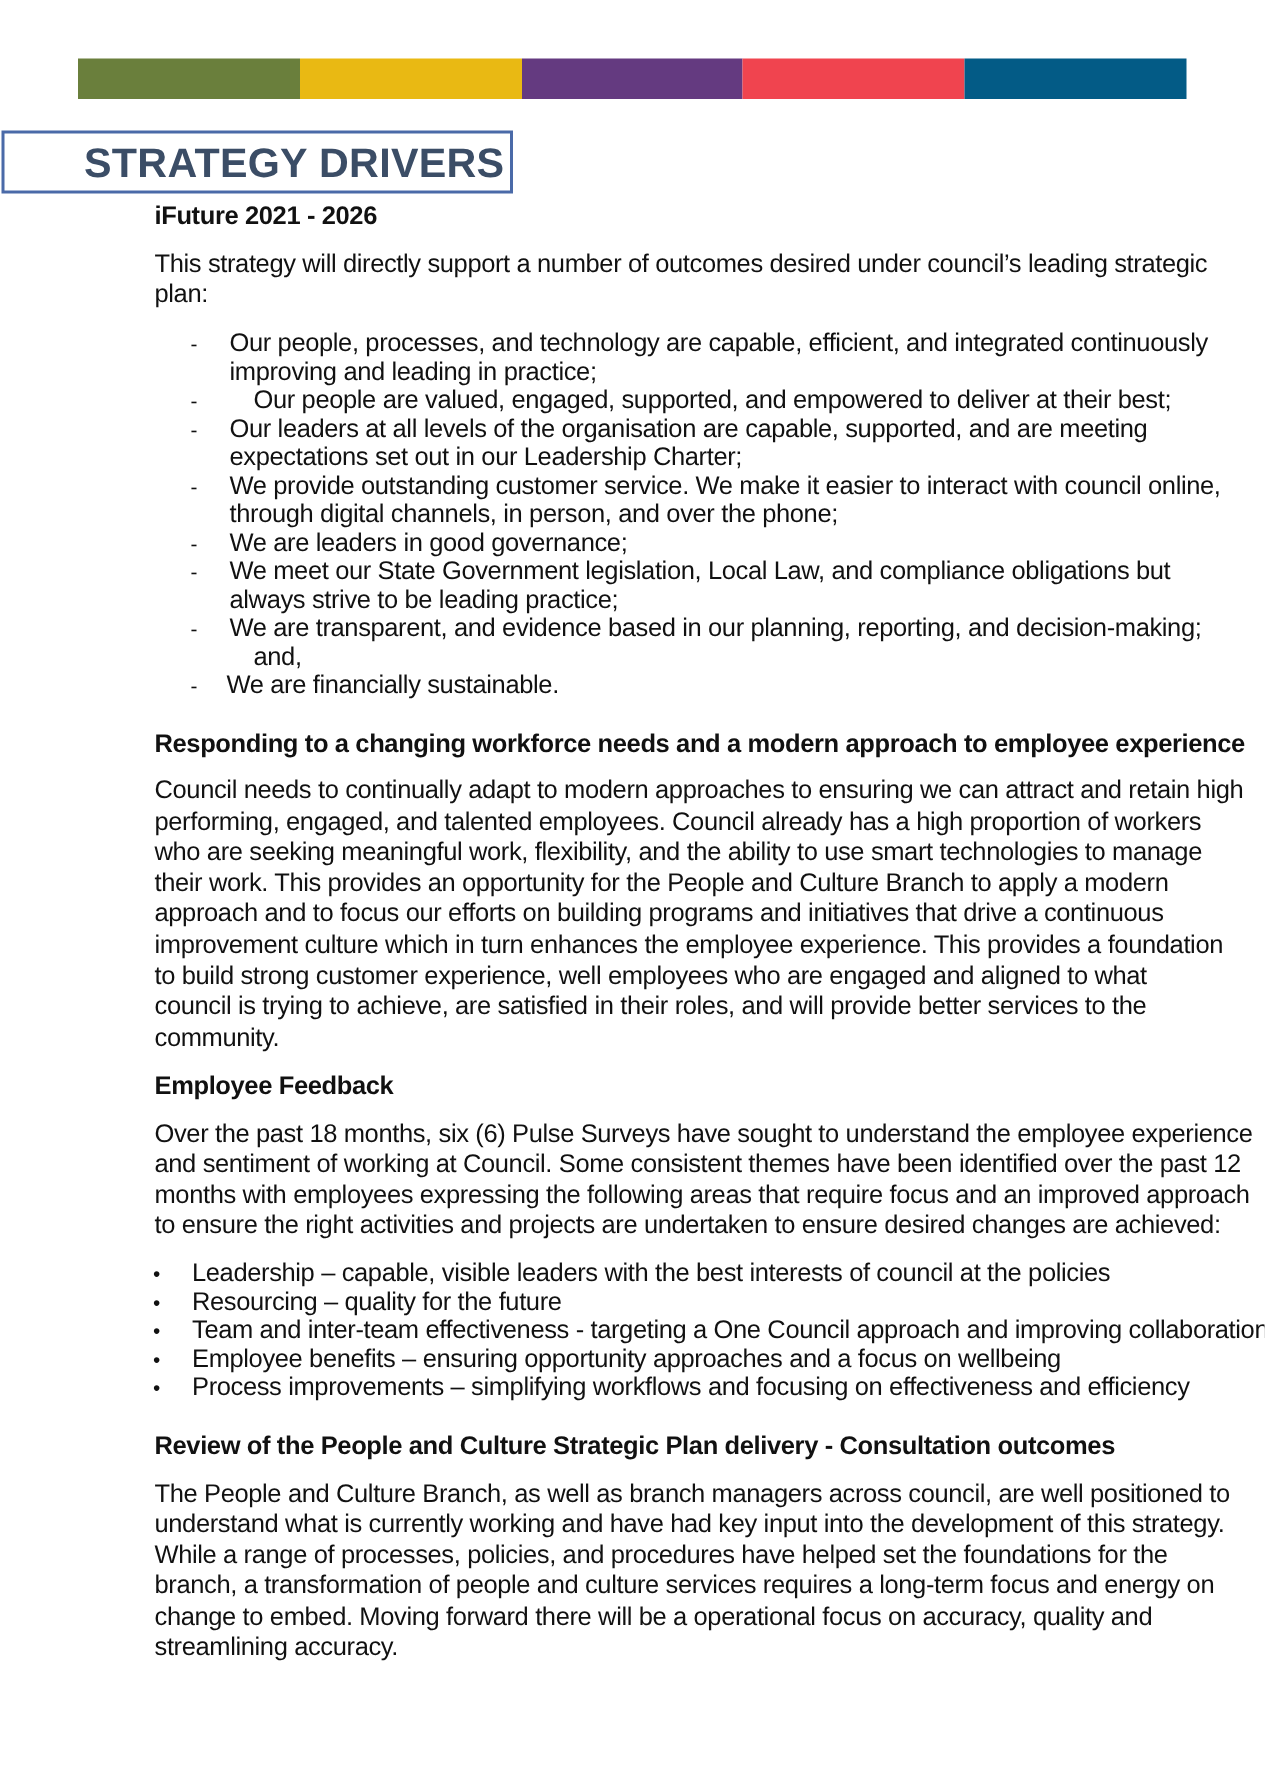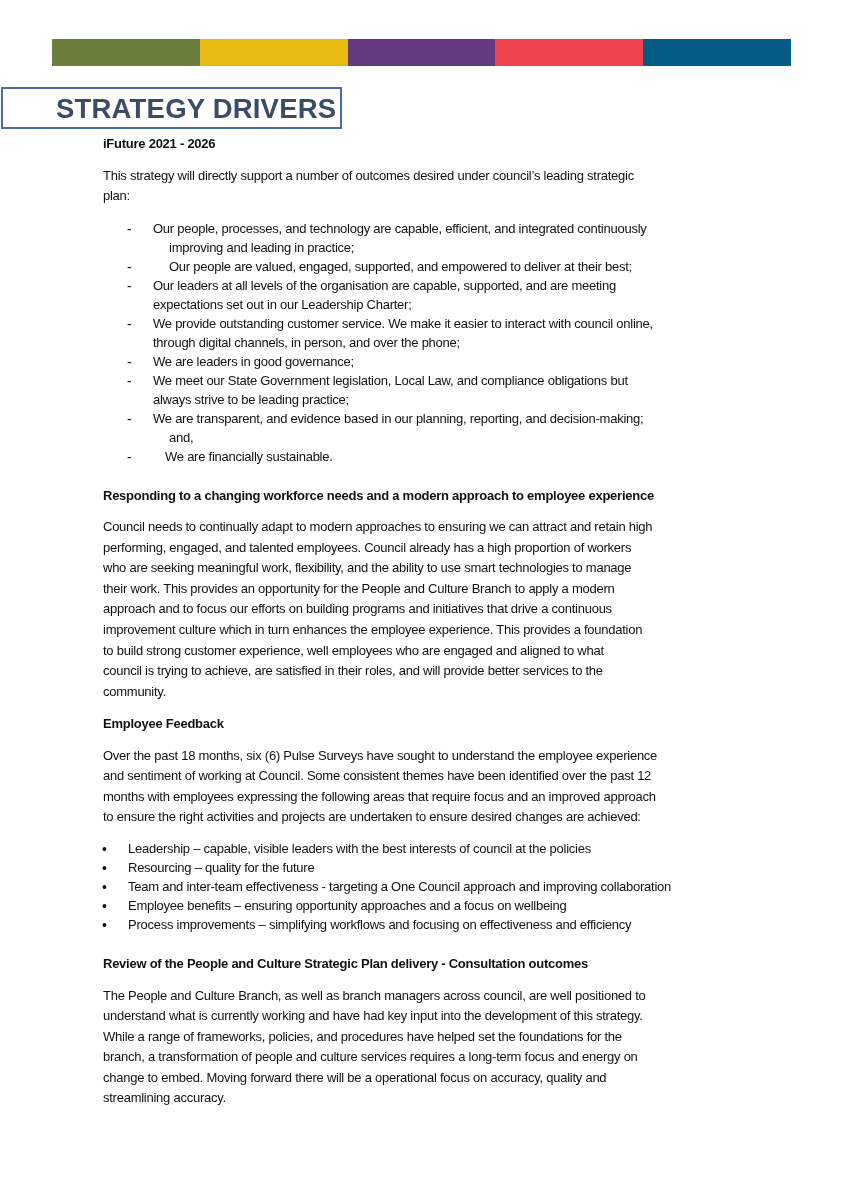--- a/index.html
+++ b/index.html
@@ -5,21 +5,21 @@
   html, body { margin: 0; padding: 0; background: #ffffff; }
   body { width: 843px; height: 1194px; position: relative; overflow: hidden;
          font-family: "Liberation Sans", sans-serif; color: #111111; }
   .colorbar { position: absolute; left: 52px; top: 39px; width: 739px; height: 27px; display: flex; }
   .colorbar > div { flex: 1; height: 100%; }
   .title-box { position: absolute; left: 1px; top: 87px; width: 341px; height: 42px;
                border: 2px solid #4a6aa8; box-sizing: border-box; }
   .title { position: absolute; left: 56px; top: 93px; font-family: "Liberation Sans", sans-serif;
            font-weight: bold; font-size: 27.5px; color: #3b4d66; letter-spacing: 0.2px; white-space: nowrap; }
   .content { position: absolute; left: 103px; top: 0; width: 700px; }
-  .line { position: absolute; white-space: nowrap; font-size: 13px; line-height: 20px; letter-spacing: -0.25px; }
+  .line { position: absolute; white-space: nowrap; font-size: 17px; line-height: 20px; letter-spacing: -0.25px; }
   .bold { font-weight: bold; }
   .dash { position: absolute; font-size: 13.9px; line-height: 20px; }
 </style>
 </head>
 <body>
 
 <div class="colorbar">
   <div style="background:#6a7f3c"></div>
   <div style="background:#e9b913"></div>
   <div style="background:#643a80"></div>
@@ -33,21 +33,21 @@
 <div class="content">
 
   <div class="line bold" style="top:134px">iFuture 2021 - 2026</div>
 
   <div class="line" style="top:166px">This strategy will directly support a number of outcomes desired under council’s leading strategic</div>
   <div class="line" style="top:186px">plan:</div>
 
   <div>
     <span class="dash" style="left:24px;top:219px">-</span>
     <div class="line" style="left:50px;top:219px">Our people, processes, and technology are capable, efficient, and integrated continuously</div>
-    <div class="line" style="left:66px;top:238px">improving and leading in practice;</div>
+    <div class="line" style="left:50px;top:238px">improving and leading in practice;</div>
 
     <span class="dash" style="left:24px;top:257px">-</span>
     <div class="line" style="left:66px;top:257px">Our people are valued, engaged, supported, and empowered to deliver at their best;</div>
 
     <span class="dash" style="left:24px;top:276px">-</span>
     <div class="line" style="left:50px;top:276px">Our leaders at all levels of the organisation are capable, supported, and are meeting</div>
     <div class="line" style="left:50px;top:295px">expectations set out in our Leadership Charter;</div>
 
     <span class="dash" style="left:24px;top:314px">-</span>
     <div class="line" style="left:50px;top:314px">We provide outstanding customer service. We make it easier to interact with council online,</div>
@@ -58,21 +58,21 @@
 
     <span class="dash" style="left:24px;top:371px">-</span>
     <div class="line" style="left:50px;top:371px">We meet our State Government legislation, Local Law, and compliance obligations but</div>
     <div class="line" style="left:50px;top:390px">always strive to be leading practice;</div>
 
     <span class="dash" style="left:24px;top:409px">-</span>
     <div class="line" style="left:50px;top:409px">We are transparent, and evidence based in our planning, reporting, and decision-making;</div>
     <div class="line" style="left:66px;top:428px">and,</div>
 
     <span class="dash" style="left:24px;top:447px">-</span>
-    <div class="line" style="left:62px;top:447px">We are financially sustainable.</div>
+    <div class="line" style="left:48px;top:447px">We are financially sustainable.</div>
   </div>
 
   <div class="line bold" style="top:486px">Responding to a changing workforce needs and a modern approach to employee experience</div>
   <div class="line" style="top:517px">Council needs to continually adapt to modern approaches to ensuring we can attract and retain high</div>
   <div class="line" style="top:538px">performing, engaged, and talented employees. Council already has a high proportion of workers</div>
   <div class="line" style="top:558px">who are seeking meaningful work, flexibility, and the ability to use smart technologies to manage</div>
   <div class="line" style="top:579px">their work.  This provides an opportunity for the People and Culture Branch to apply a modern</div>
   <div class="line" style="top:599px">approach and to focus our efforts on building programs and initiatives that drive a continuous</div>
   <div class="line" style="top:620px">improvement culture which in turn enhances the employee experience.  This provides a foundation</div>
   <div class="line" style="top:641px">to build strong customer experience, well employees who are engaged and aligned to what</div>
@@ -94,17 +94,17 @@
     <div class="line" style="left:25px;top:877px">Team and inter-team effectiveness  - targeting a One Council approach and improving collaboration</div>
     <span class="dash" style="left:-1px;top:896px">•</span>
     <div class="line" style="left:25px;top:896px">Employee benefits – ensuring opportunity approaches and a focus on wellbeing</div>
     <span class="dash" style="left:-1px;top:915px">•</span>
     <div class="line" style="left:25px;top:915px">Process improvements – simplifying workflows and focusing on effectiveness and efficiency</div>
   </div>
 
   <div class="line bold" style="top:954px">Review of the People and Culture Strategic Plan delivery - Consultation outcomes</div>
   <div class="line" style="top:986px">The People and Culture Branch, as well as branch managers across council, are well positioned to</div>
   <div class="line" style="top:1006px">understand what is currently working and have had key input into the development of this strategy.</div>
-  <div class="line" style="top:1027px">While a range of frameworks, policies, and procedures have helped set the foundations for the</div>
+  <div class="line" style="top:1027px">While a range of processes, policies, and procedures have helped set the foundations for the</div>
   <div class="line" style="top:1047px">branch, a transformation of people and culture services requires a long-term focus and energy on</div>
   <div class="line" style="top:1068px">change to embed.  Moving forward there will be a operational focus on accuracy, quality and</div>
   <div class="line" style="top:1088px">streamlining accuracy.</div>
 </div>
 
 </body></html>

